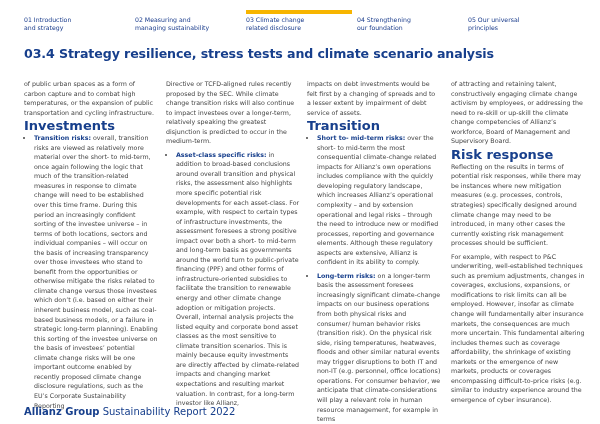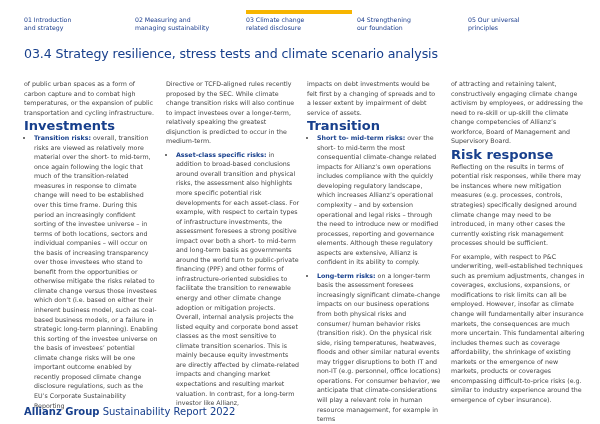--- a/index.html
+++ b/index.html
@@ -1,21 +1,21 @@
 <!DOCTYPE html>
 <html><head>
 <meta charset="utf-8">
 <style>
   html, body { margin:0; padding:0; }
   body { width:600px; height:424px; background:#ffffff; position:relative; overflow:hidden;
          font-family:"DejaVu Sans", sans-serif; color:#414141; }
   .nav { position:absolute; top:0; left:0; width:600px; height:40px; }
   .nav-item { position:absolute; top:16px; font-size:6.2px; line-height:8px; color:#1a3c8c; }
   .nav-bar { position:absolute; top:10px; left:246px; width:106px; height:4px; background:#f7b500; }
-  h1 { position:absolute; top:46px; left:24px; margin:0; font-size:12.6px; font-weight:normal; color:#173f8c; letter-spacing:-0.1px; white-space:nowrap; }
+  h1 { position:absolute; top:46px; left:24px; margin:0; font-size:12.6px; font-weight:bold; color:#173f8c; letter-spacing:-0.1px; white-space:nowrap; }
   .col { position:absolute; top:79px; width:134px; font-size:6.3px; line-height:9.55px; color:#444; }
   .col p { margin:0 0 4px 0; }
   .col h3 { margin:4px 0 2px 0; font-size:13px; line-height:10px; color:#173f8c; font-weight:bold; }
   .col ul { margin:0; padding-left:10px; }
   .col li { margin-bottom:4px; }
   .col li b { color:#173f8c; }
   .footer { position:absolute; top:406px; left:24px; font-size:10px; color:#173f8c; }
   .footer b { font-weight:bold; }
   .page-num { position:absolute; top:405px; left:562px; font-size:8px; font-weight:bold; color:#173f8c;margin-top:24px; }
 </style>

